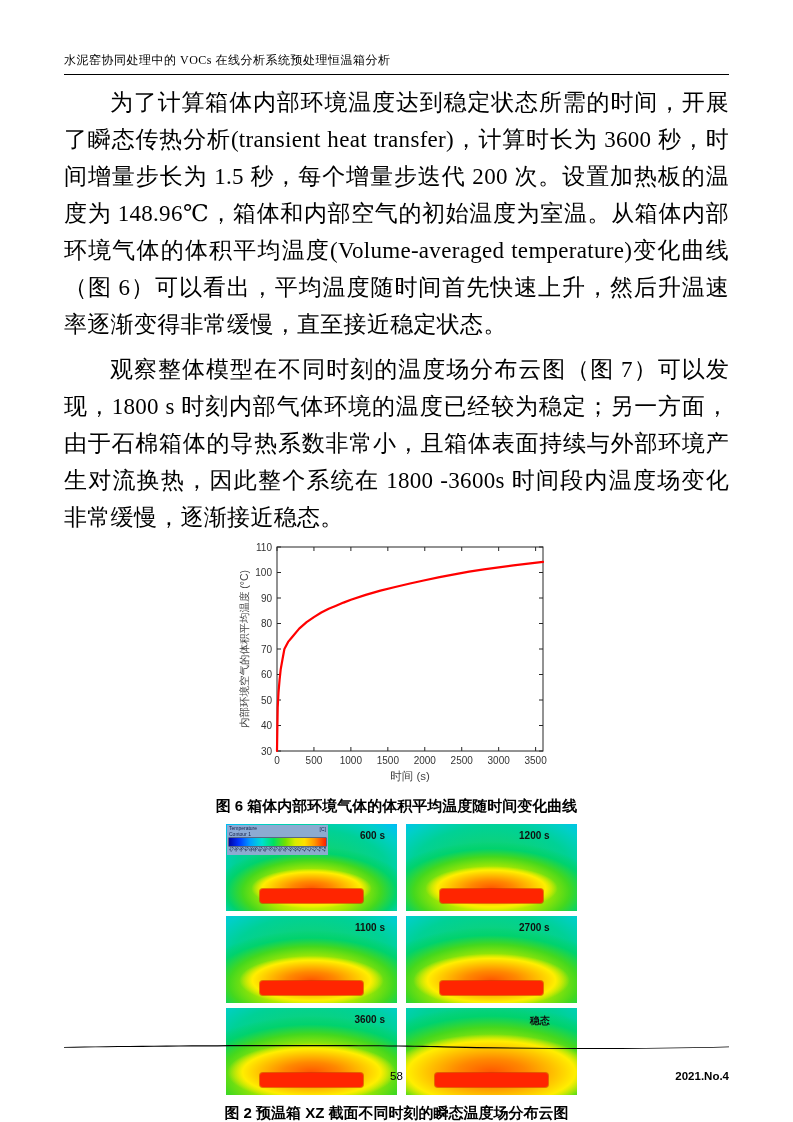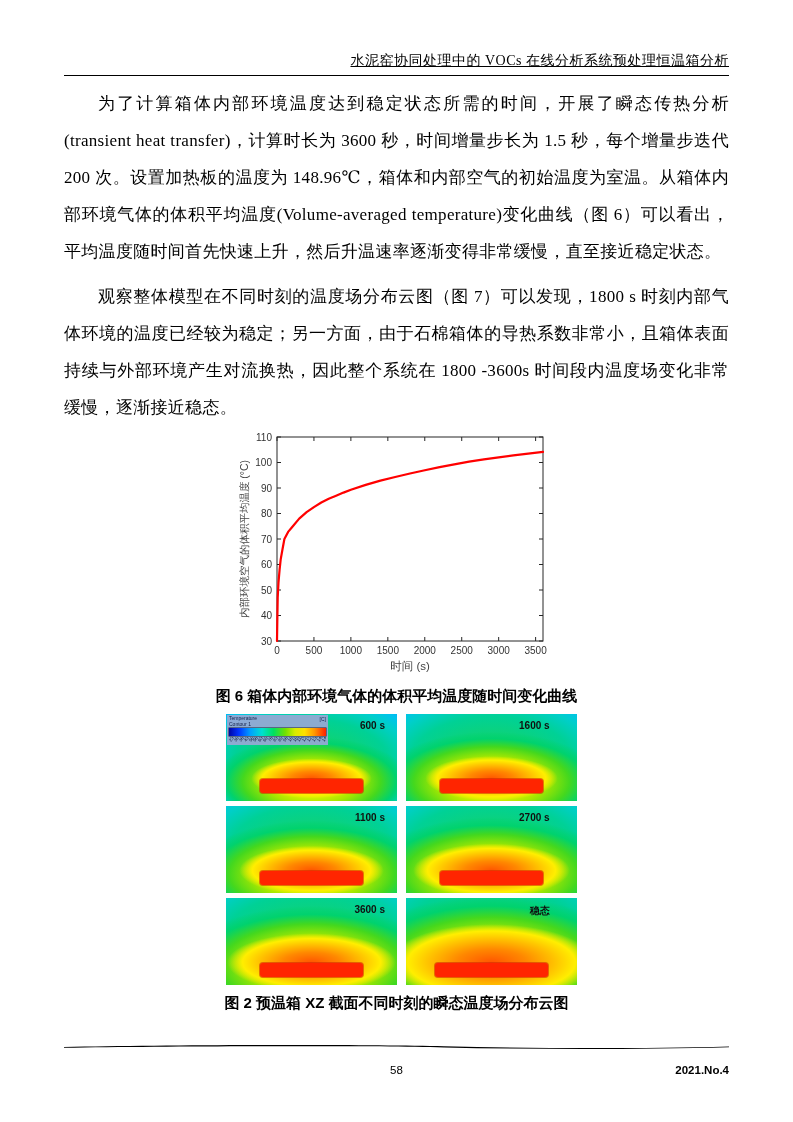--- a/index.html
+++ b/index.html
@@ -4,28 +4,27 @@
 <style>
   * { margin:0; padding:0; box-sizing:border-box; }
   html,body { background:#e8e8e8; }
   .page {
     width:793px; height:1122px; margin:0 auto; background:#ffffff;
     padding:52px 64px 0 64px; position:relative; overflow:hidden;
     font-family:"Liberation Serif","DejaVu Serif",serif; color:#000;
   }
   
   .header-title {
-    text-align:right; font-size:14px; letter-spacing:.5px;
+    text-align:left; font-size:12px; letter-spacing:.5px;
     font-family:"Liberation Serif","DejaVu Serif",serif;
-    text-decoration:underline;
   }
   .header-rule { border-bottom:1.6px solid #000; margin-top:5px; }
   
   .para {
-    font-size:17px; line-height:37px; text-align:justify;
+    font-size:23px; line-height:37px; text-align:justify;
     text-indent:2em; margin-top:8px; letter-spacing:.3px;
   }
   .para:first-of-type { margin-top:9px; }
   
   .fig6-wrap { margin-top:2px; margin-left:172px; width:326px; height:250px; }
   .fig-caption {
     text-align:center; font-weight:bold; font-size:15px; margin-top:9px;
     font-family:"Liberation Sans","DejaVu Sans",sans-serif;
   }
   
@@ -73,21 +72,21 @@
     box-shadow:0 0 0 .5px #223;
   }
   .legend-ticks { display:flex; justify-content:space-between; height:8px; margin-top:1px; overflow:hidden; }
   .legend-ticks span {
     font-size:4.5px; color:#10183a; display:inline-block;
     transform:rotate(-52deg); transform-origin:50% 30%; width:4px;
   }
   
   .footer { position:absolute; left:64px; right:64px; top:1044px; }
   .footer-rule-svg { display:block; width:100%; height:6px; }
-  .footer-row { position:relative; height:16px; margin-top:14px;
+  .footer-row { position:relative; height:16px; margin-top:20px;
     font:11.5px "Liberation Sans","DejaVu Sans",sans-serif; color:#000; }
   .page-number { position:absolute; left:50%; transform:translateX(-50%); }
   .issue-label { position:absolute; right:0;font-weight:bold; }
   
   .fig6-wrap svg text { font-family:"Liberation Sans","DejaVu Sans",sans-serif; }
 </style>
 </head>
 <body>
 
 <div class="page">
@@ -191,21 +190,21 @@
             <span>136</span>
             <span>142</span>
             <span>149</span>
           </div>
       </div>
       <div class="panel-label">600 s</div>
     </div>
     <div class="panel stage-2">
       <div class="cloud"></div>
       <div class="plate"></div>
-      <div class="panel-label">1600 s</div>
+      <div class="panel-label">1200 s</div>
     </div>
     <div class="panel stage-3">
       <div class="cloud"></div>
       <div class="plate"></div>
       <div class="panel-label">1100 s</div>
     </div>
     <div class="panel stage-4">
       <div class="cloud"></div>
       <div class="plate"></div>
       <div class="panel-label">2700 s</div>

